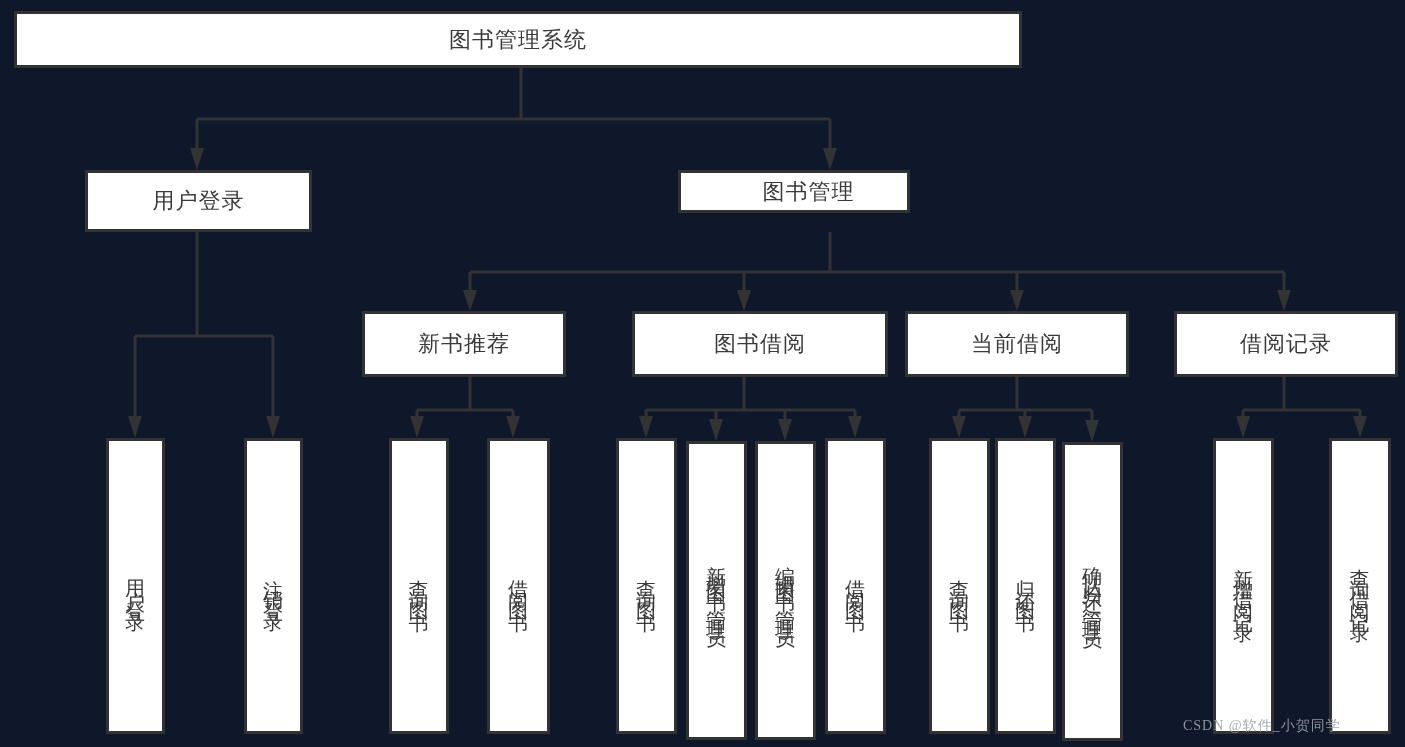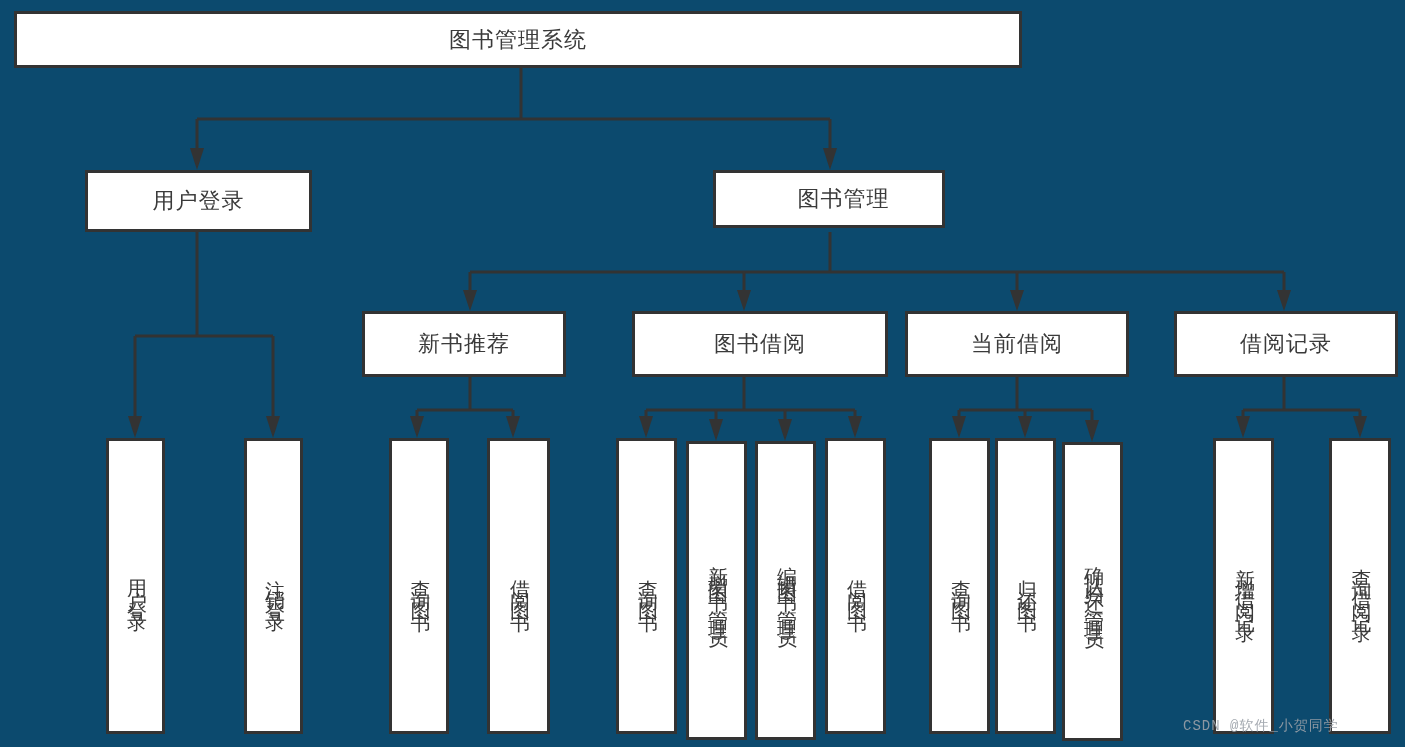--- a/index.html
+++ b/index.html
@@ -4,22 +4,22 @@
 <style>
   html, body {
     margin: 0;
     padding: 0;
     background: #ffffff;
   }
   .canvas {
     position: relative;
     width: 1405px;
     height: 747px;
-    background: #0c4a6e;
-    font-family: Liberation Mono, monospace;
+    background: #0f172a;
+    font-family: Liberation Serif, serif;
     overflow: hidden;
   }
   svg.wires {
     position: absolute;
     left: 0; top: 0;
     width: 1405px; height: 747px;
   }
   .node {
     position: absolute;
     box-sizing: border-box;
@@ -128,21 +128,21 @@
     </g>
   </svg>
 
   <div class="node h" style="left:14px; top:11px; width:1008px; height:57px;">
     <span class="lbl">图书管理系统</span>
   </div>
 
   <div class="node h" style="left:85px; top:170px; width:227px; height:62px;">
     <span class="lbl">用户登录</span>
   </div>
-  <div class="node h" style="left:713px; top:170px; width:232px; height:58px;padding-left:29px;">
+  <div class="node h" style="left:678px; top:170px; width:232px; height:43px;padding-left:29px;">
     <span class="lbl">图书管理</span>
   </div>
 
   <div class="node h" style="left:362px; top:311px; width:204px; height:66px;">
     <span class="lbl">新书推荐</span>
   </div>
   <div class="node h" style="left:632px; top:311px; width:256px; height:66px;">
     <span class="lbl">图书借阅</span>
   </div>
   <div class="node h" style="left:1174px; top:311px; width:224px; height:66px;">

